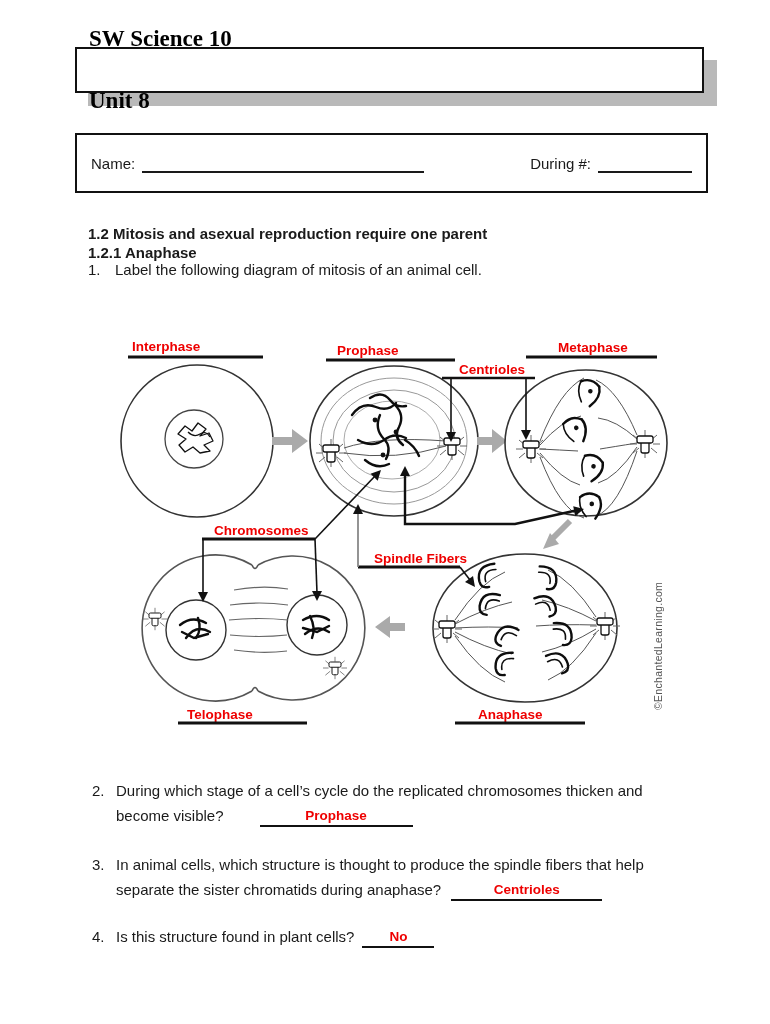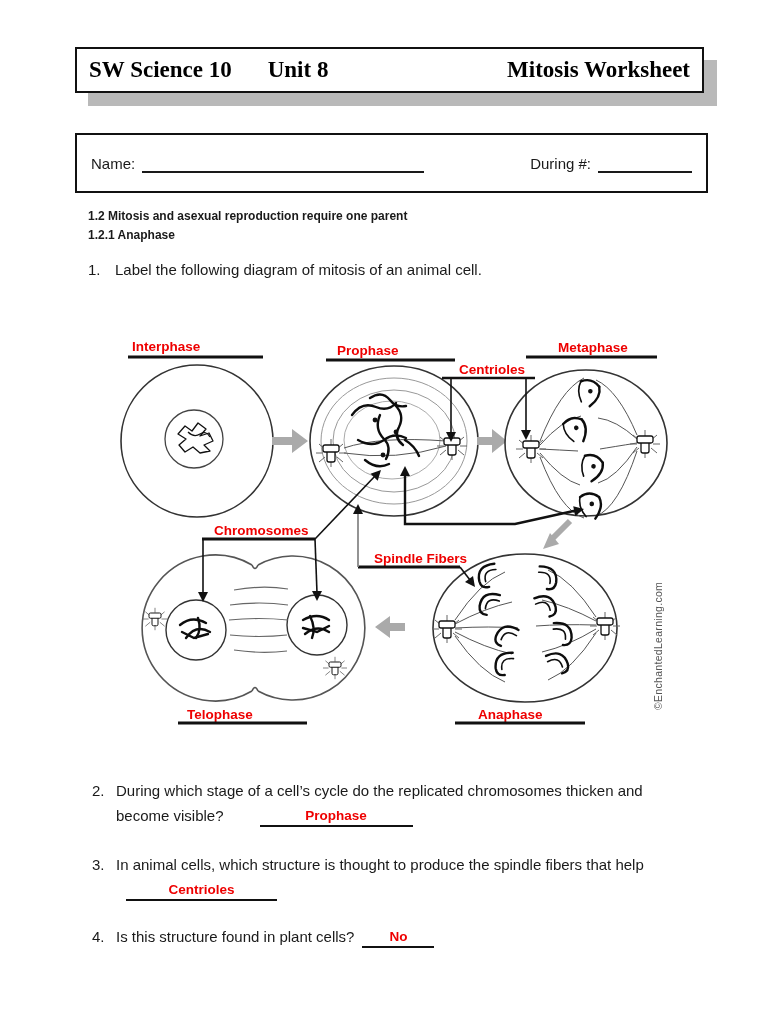--- a/index.html
+++ b/index.html
@@ -3,30 +3,30 @@
 <meta charset="utf-8">
 <style>
   html,body{margin:0;padding:0;background:#fff;}
   .page{position:relative;width:770px;height:1024px;background:#fff;overflow:hidden;
         font-family:"Liberation Sans","DejaVu Sans",sans-serif;color:#1a1a1a;}
   
   .titlebox{position:absolute;left:75px;top:47px;width:629px;height:46px;background:#fff;
             border:2px solid #111;box-shadow:13px 13px 0 0 #b9b9b9;
             display:flex;align-items:center;justify-content:space-between;padding:0 12px;box-sizing:border-box;}
   .titlebox span{font-family:"Liberation Serif","DejaVu Serif",serif;font-weight:bold;font-size:23px;color:#000;}
-  .title-left{display:flex;gap:36px;}
+  .title-left{display:flex;gap:36px;flex-direction:column;}
   
   .namebox{position:absolute;left:75px;top:133px;width:633px;height:60px;border:2px solid #111;
            background:#fff;display:flex;align-items:center;padding:16px 14px;box-sizing:border-box;font-size:15px;}
   .blank{display:inline-block;border-bottom:2px solid #1a1a1a;height:18px;vertical-align:bottom;}
   .name-blank{width:282px;margin-left:7px;}
   .student-blank{width:94px;margin-left:7px;}
   .spacer{flex:1;}
   
-  .headings{position:absolute;left:88px;top:207px;font-weight:bold;font-size:12px;line-height:19px;}
+  .headings{position:absolute;left:88px;top:224px;font-weight:bold;font-size:15px;line-height:19px;}
   
   .qrow{position:absolute;font-size:15px;display:flex;}
   .qnum{width:24px;flex:0 0 auto;}
   .q1num{width:27px;}
   .answer-line{display:inline-block;border-bottom:2px solid #111;text-align:center;
                color:#ee0000;font-weight:bold;font-size:13.5px;height:18px;line-height:17px;
                vertical-align:bottom;margin-left:10px;}
   .a-q2{width:153px;}
   .a-q3{width:151px;}
   .a-q4{width:72px;margin-left:8px;}
@@ -52,21 +52,20 @@
 </head>
 <body>
 
 <div class="page">
 
   <div class="titlebox">
     <span class="title-left">
       <span>SW Science 10</span>
       <span>Unit 8</span>
     </span>
-    <span>Mitosis Worksheet</span>
   </div>
 
   <div class="namebox">
     <span>Name:</span>
     <span class="blank name-blank"></span>
     <span class="spacer"></span>
     <span>During #:</span>
     <span class="blank student-blank"></span>
   </div>
 
@@ -319,20 +318,21 @@
   <div class="qrow" style="left:116px;top:807px;gap:26px;">
     <span>become visible?</span>
     <span class="answer-line a-q2">Prophase</span>
   </div>
 
   <div class="qrow" style="left:92px;top:856px;">
     <span class="qnum">3.</span>
     <span>In animal cells, which structure is thought to produce the spindle fibers that help</span>
   </div>
   <div class="qrow" style="left:116px;top:881px;">
+    <span>separate the sister chromatids during anaphase?</span>
     <span class="answer-line a-q3">Centrioles</span>
   </div>
 
   <div class="qrow" style="left:92px;top:928px;">
     <span class="qnum">4.</span>
     <span>Is this structure found in plant cells?</span>
     <span class="answer-line a-q4">No</span>
   </div>
 
 </div>

